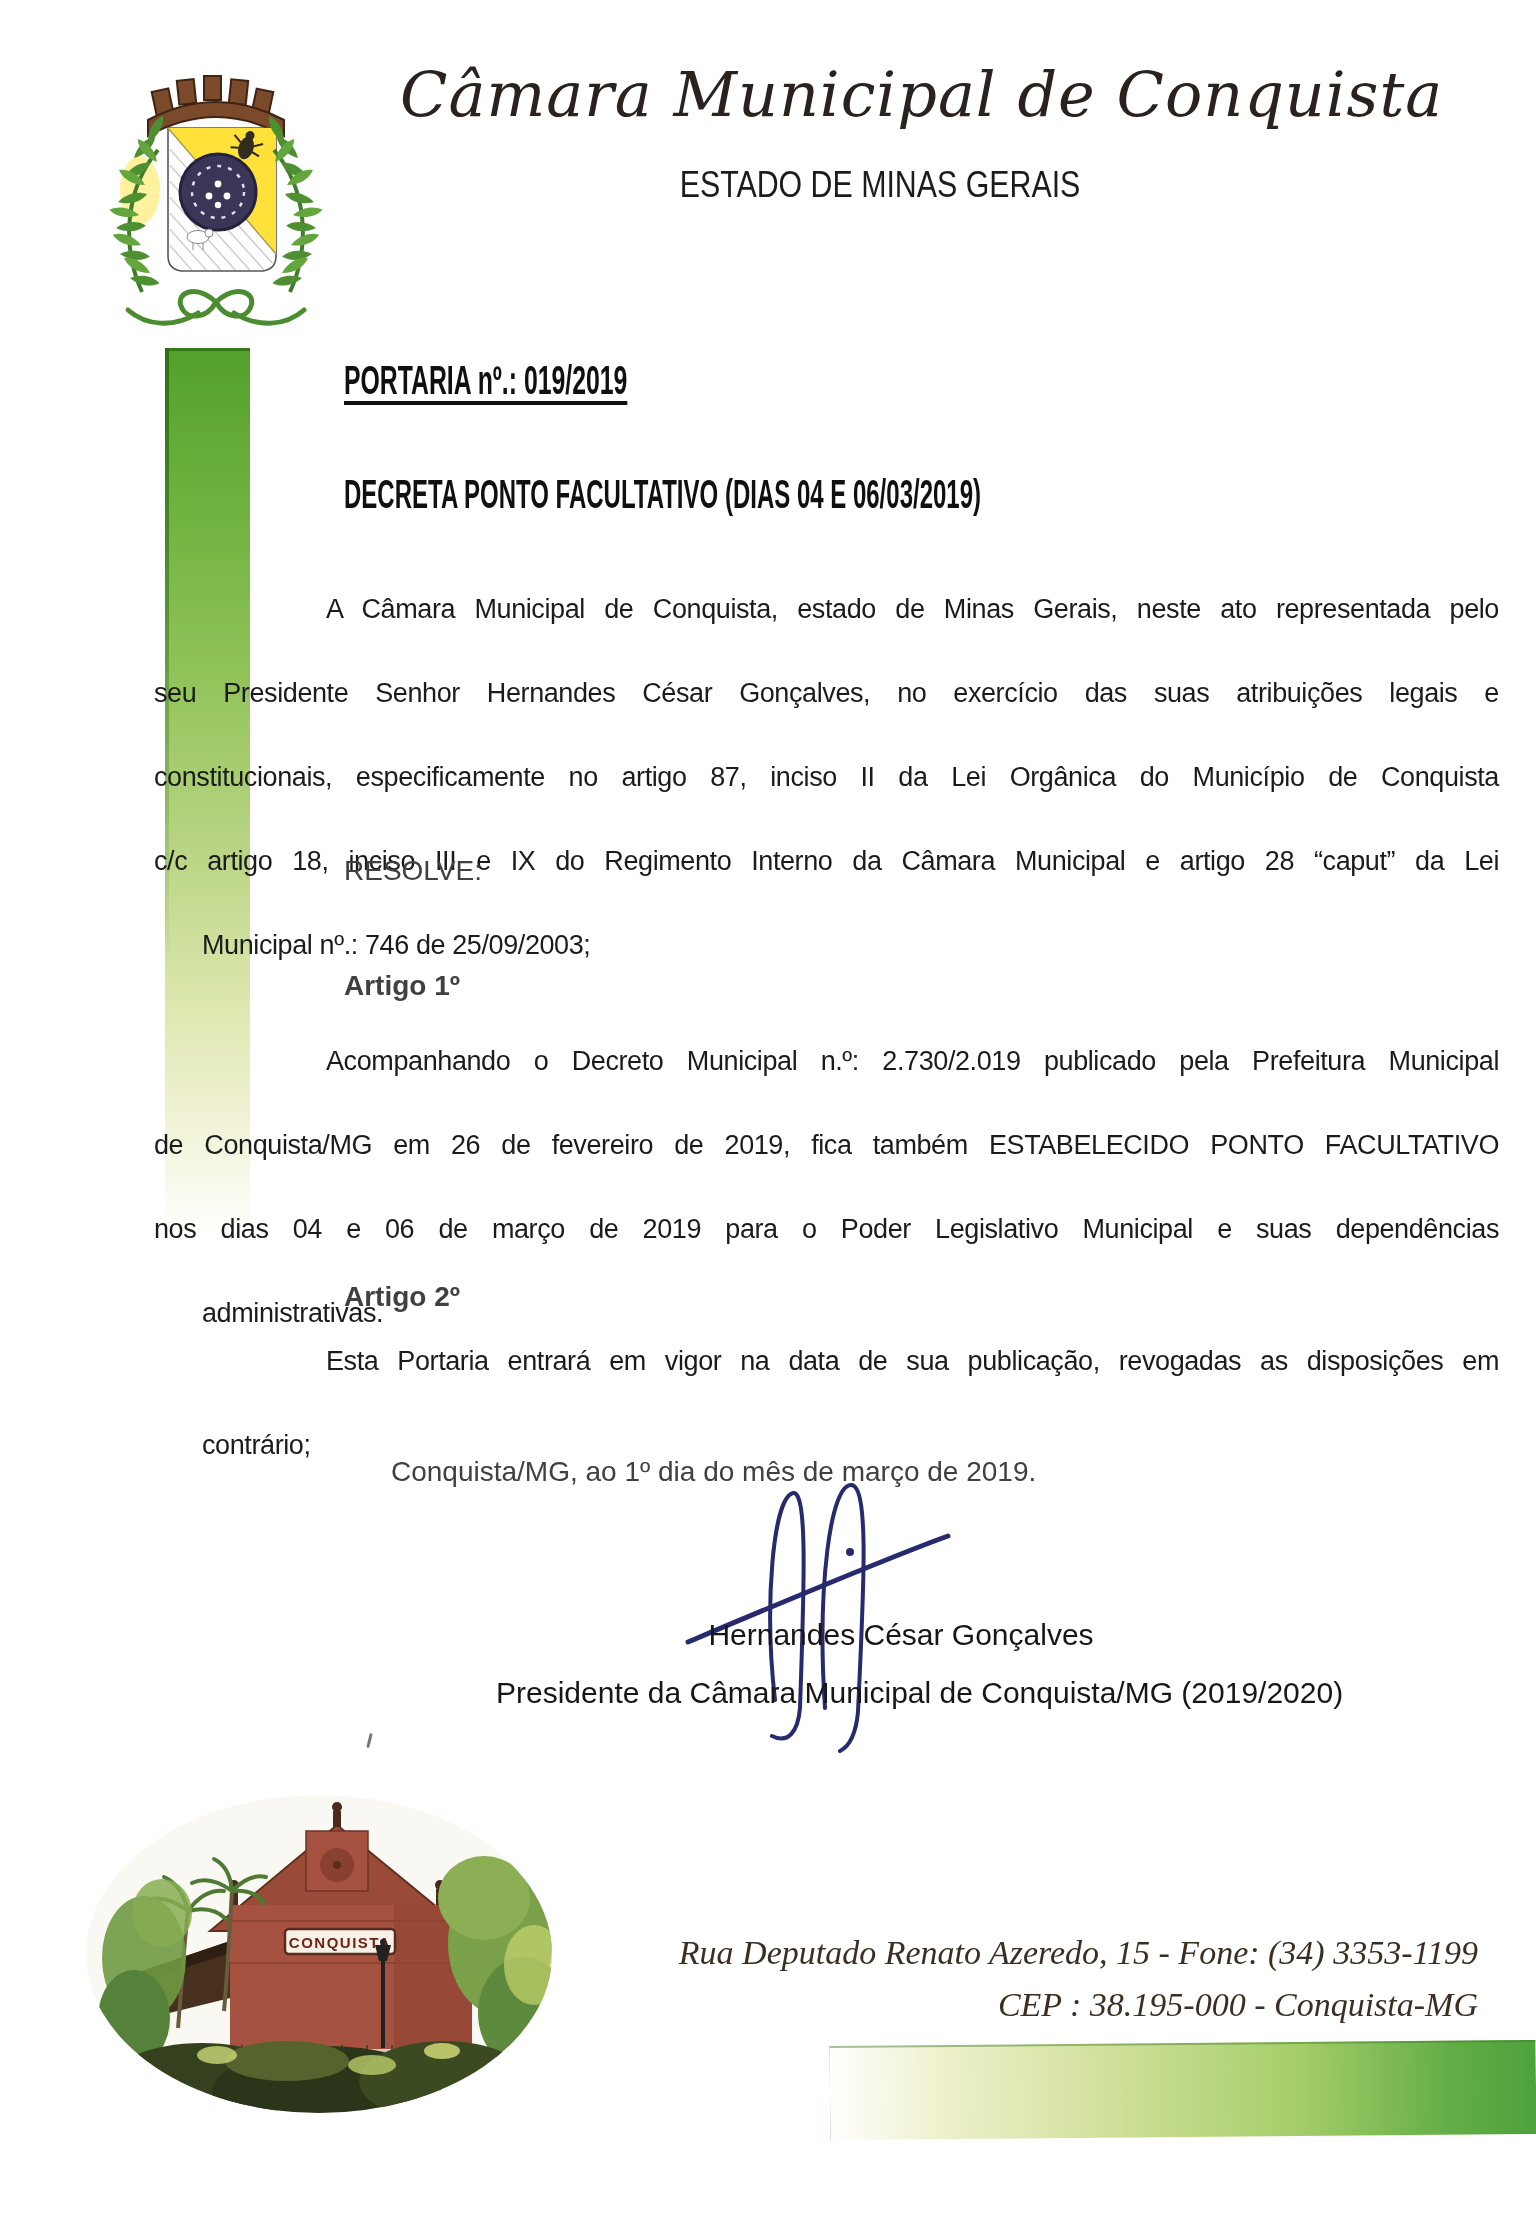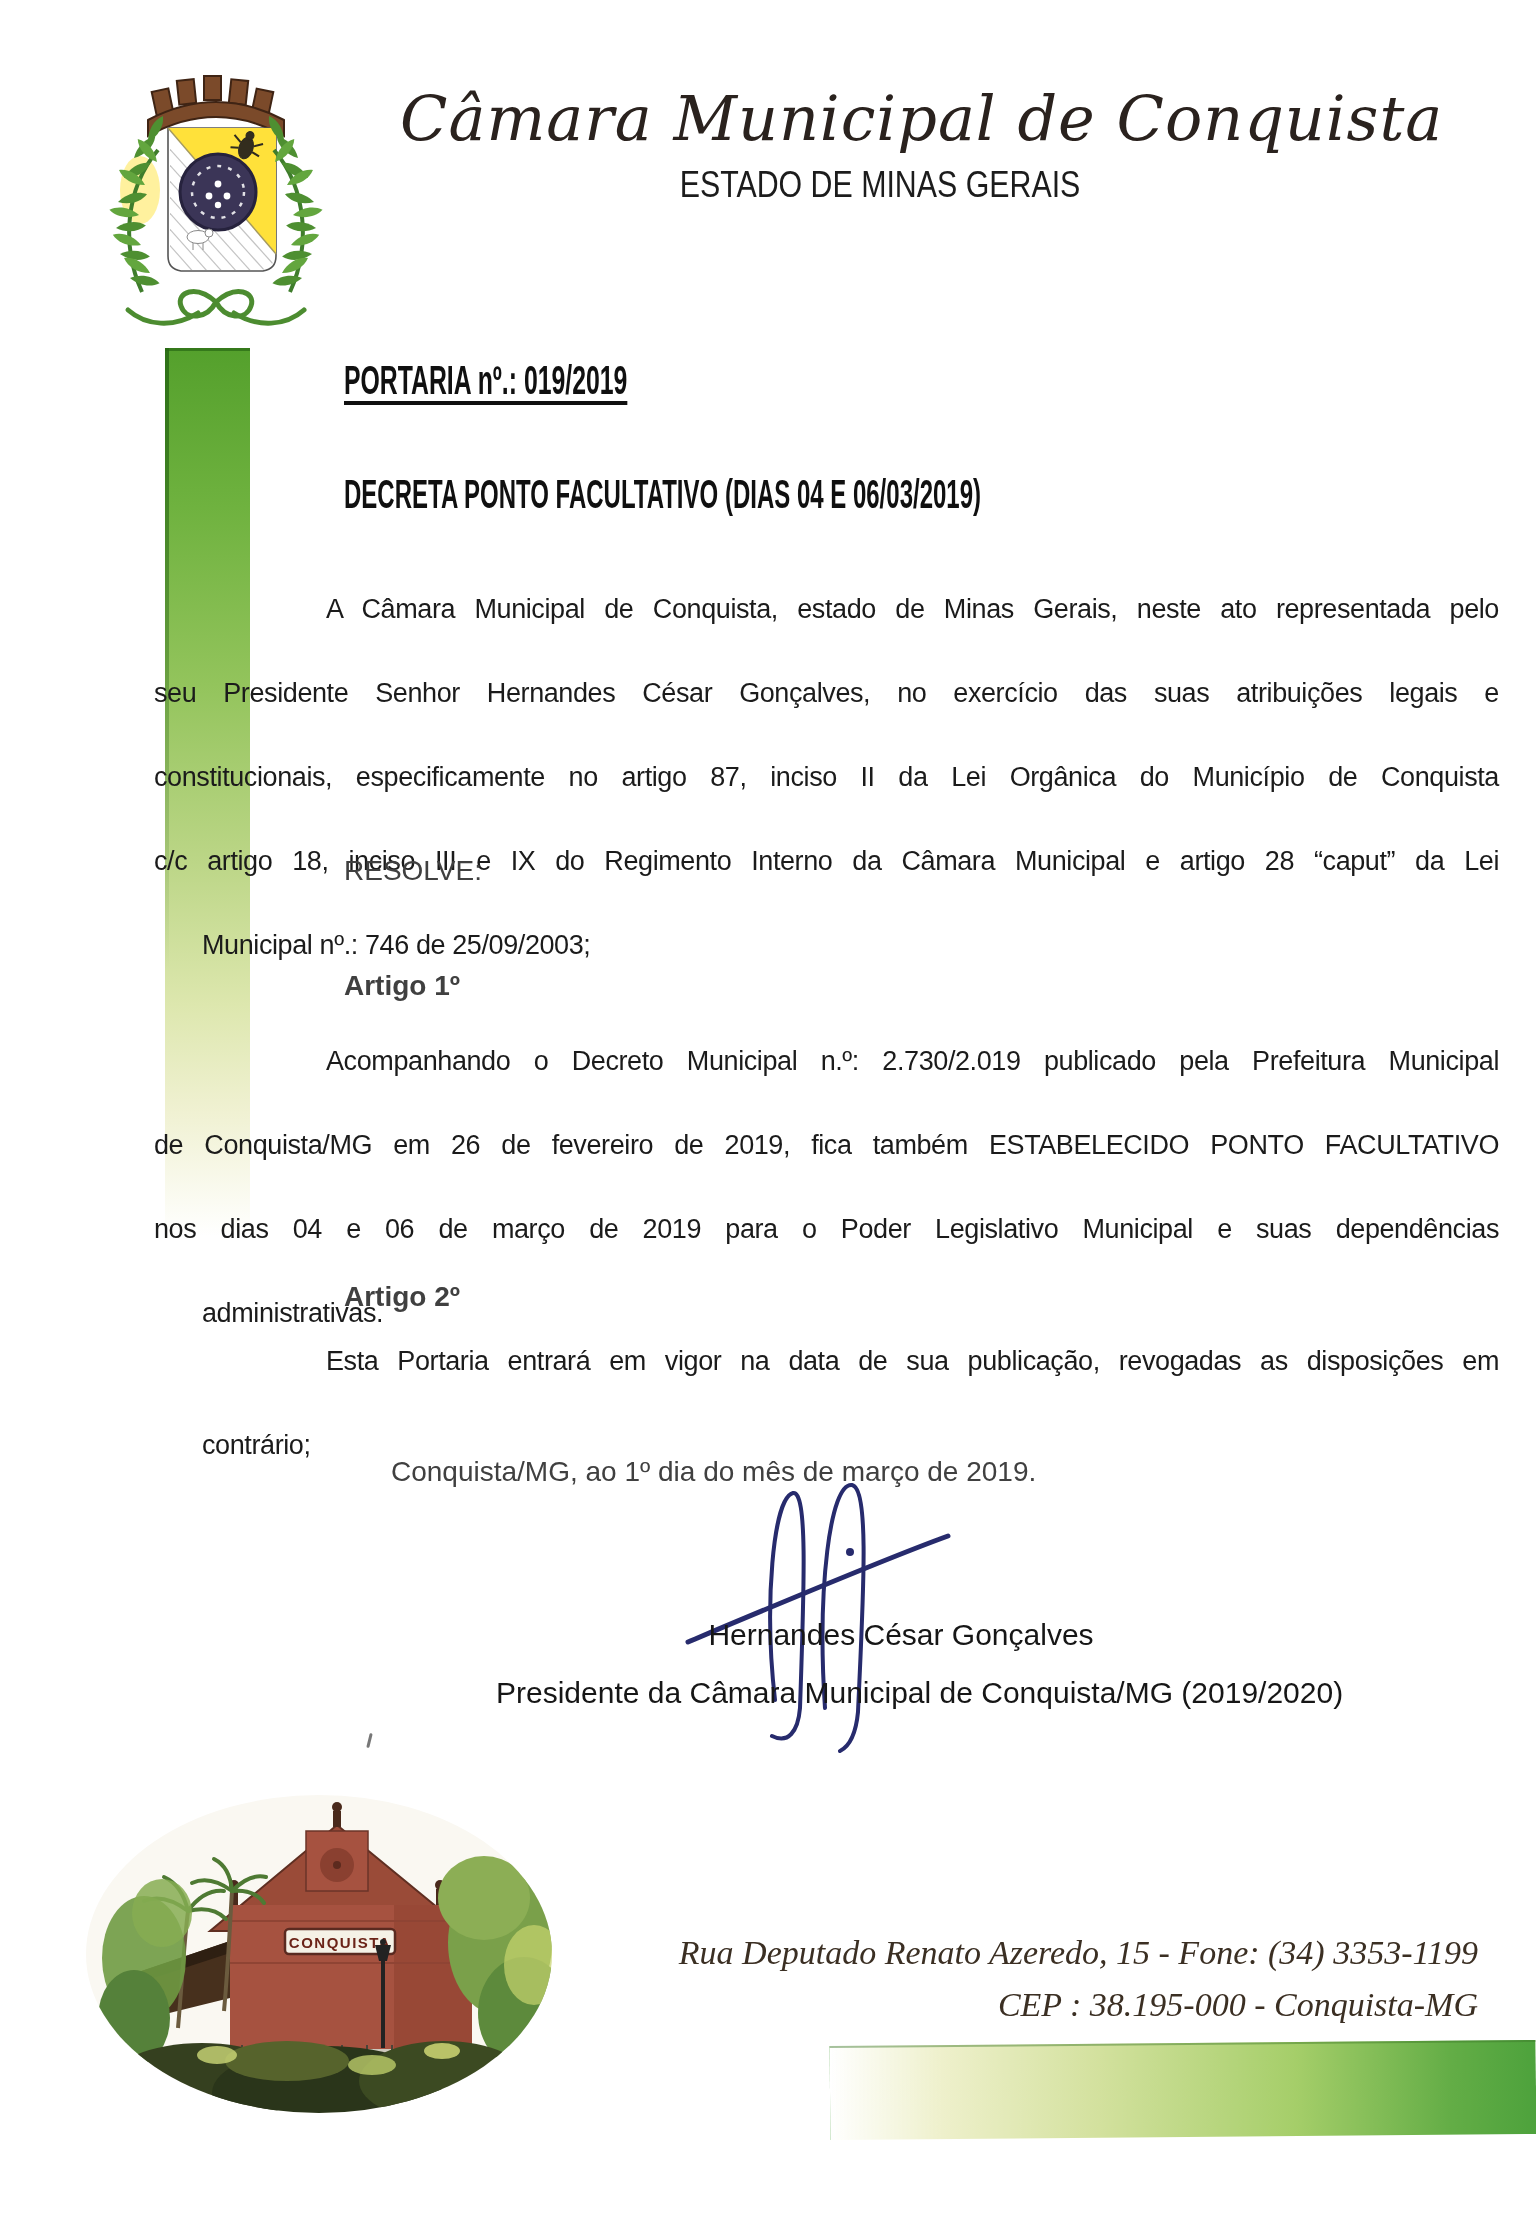--- a/index.html
+++ b/index.html
@@ -4,21 +4,21 @@
 <style>
   html,body { margin:0; padding:0; background:#ffffff; }
   .page {
     position:relative; width:1536px; height:2240px; background:#ffffff;
     font-family:"Liberation Sans", sans-serif; color:#1b1b1b; overflow:hidden;
   }
   
   .doc-title {
     position:absolute; left:400px; top:58px; width:1000px; text-align:center;
     font-family:"DejaVu Serif", serif; font-style:italic; font-weight:400;
-    font-size:62px; color:#2a221e; letter-spacing:1px; white-space:nowrap;margin-top:24px;
+    font-size:62px; color:#2a221e; letter-spacing:1px; white-space:nowrap;
   }
   .doc-subtitle {
     position:absolute; left:560px; top:164px; width:640px; text-align:center;
     font-size:37px; color:#1c1c1c; transform:scaleX(0.82); transform-origin:center;
     white-space:nowrap;
   }
   
   .vbar {
     position:absolute; left:165px; top:348px; width:85px; height:888px;
     background:linear-gradient(180deg,#54a02c 0%,#6fb23f 18%,#93c45c 38%,

